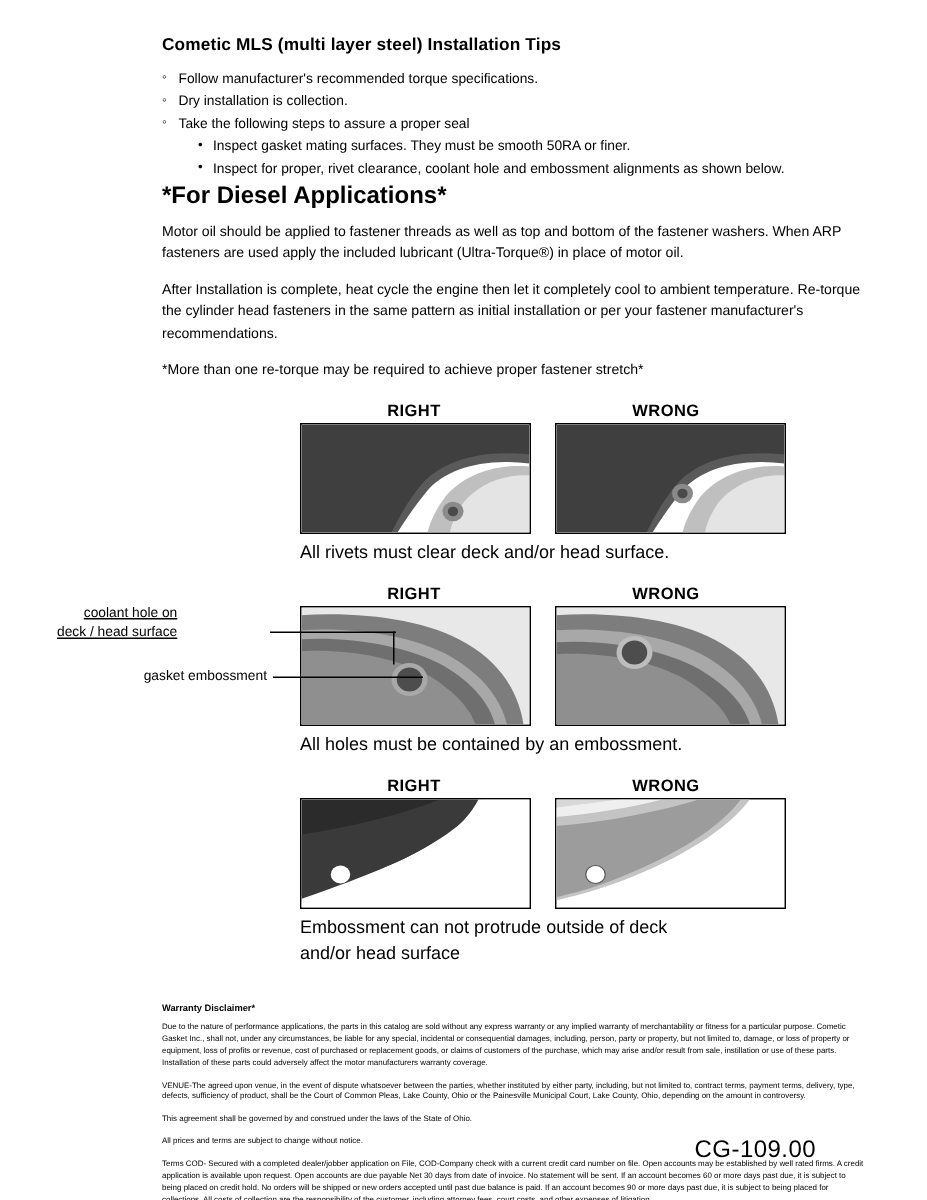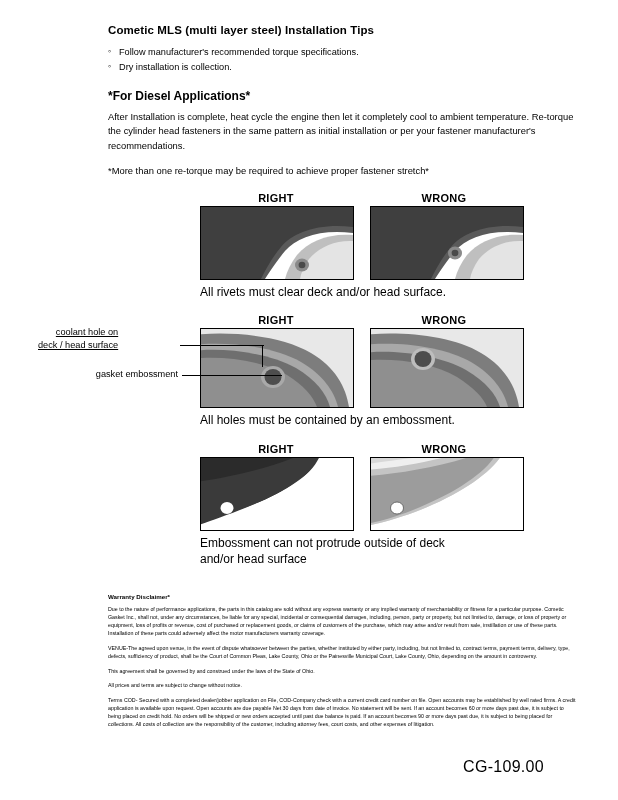--- a/index.html
+++ b/index.html
@@ -62,23 +62,23 @@
   }
   ul.sub > li::before {
     content: "\2022";
     position: absolute;
     left: 0;
     top: -1px;
     font-size: 9px;
   }
 
   h2.subhead {
-    font-size: 12px;
+    font-size: 16px;
     font-weight: bold;
-    margin: 14px 0 7px 68px;
+    margin: 2px 0 7px 68px;
   }
   p.body {
     font-size: 9.4px;
     line-height: 1.55;
     margin: 0 0 10px 68px;
     max-width: 470px;
   }
 
   
   .figgroup {
@@ -163,23 +163,31 @@
 </head>
 <body>
 
 <div class="page">
 
   <h1 class="title">Cometic MLS (multi layer steel) Installation Tips</h1>
 
   <ul class="bullets">
     <li>Follow manufacturer's recommended torque specifications.</li>
     <li>Dry installation is collection.</li>
+    <li>
+      <span>Take the following steps to assure a proper seal</span>
+      <ul class="sub">
+        <li>Inspect gasket mating surfaces.  They must be smooth 50RA or finer.</li>
+        <li>Inspect for proper, rivet clearance, coolant hole and embossment alignments as shown below.</li>
+      </ul>
+    </li>
   </ul>
 
   <h2 class="subhead">*For Diesel Applications*</h2>
+  <p class="body">Motor oil should be applied to fastener threads as well as top and bottom of the fastener washers. When ARP fasteners are used apply the included lubricant (Ultra-Torque®) in place of motor oil.</p>
   <p class="body">After Installation is complete, heat cycle the engine then let it completely cool to ambient temperature. Re-torque the cylinder head fasteners in the same pattern as initial installation or per your fastener manufacturer's recommendations.</p>
   <p class="body">*More than one re-torque may be required to achieve proper fastener stretch*</p>
 
   <div class="figgroup">
     <div class="fig-labels">
       <div class="lab">RIGHT</div>
       <div class="lab">WRONG</div>
     </div>
     <div class="fig-row">
       <div class="fig-box">

